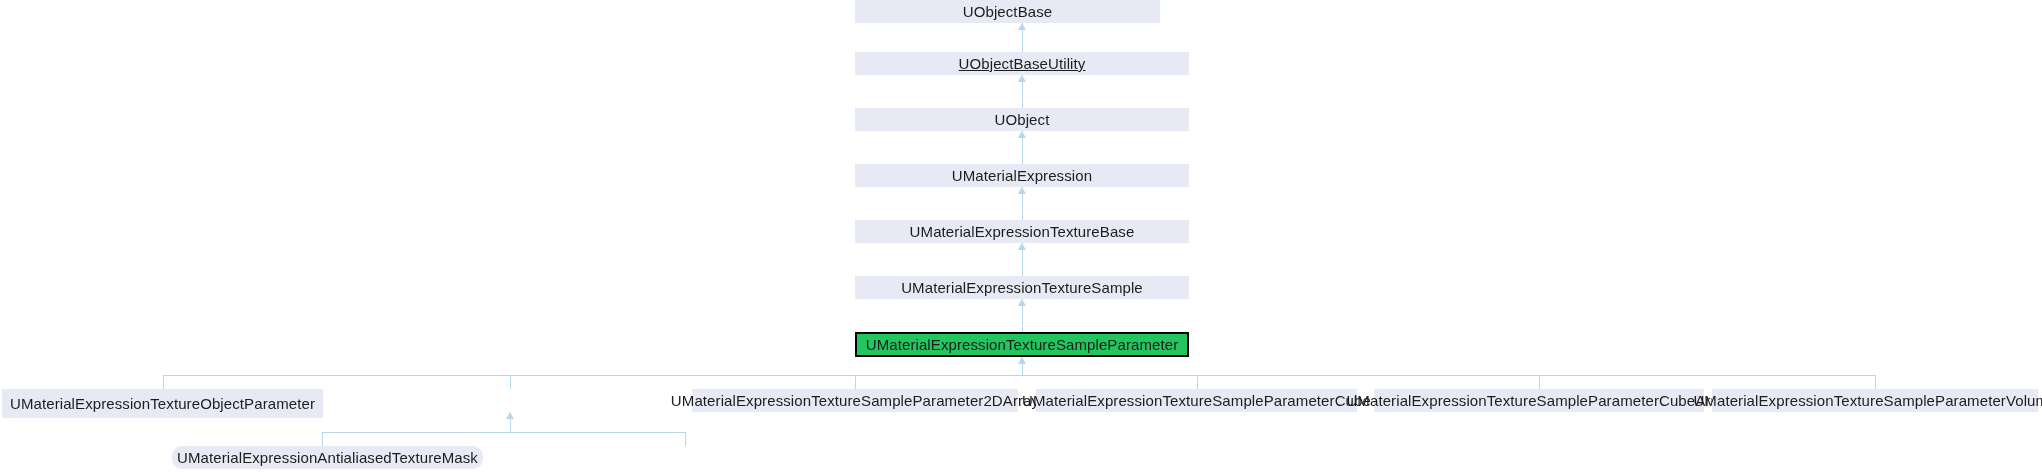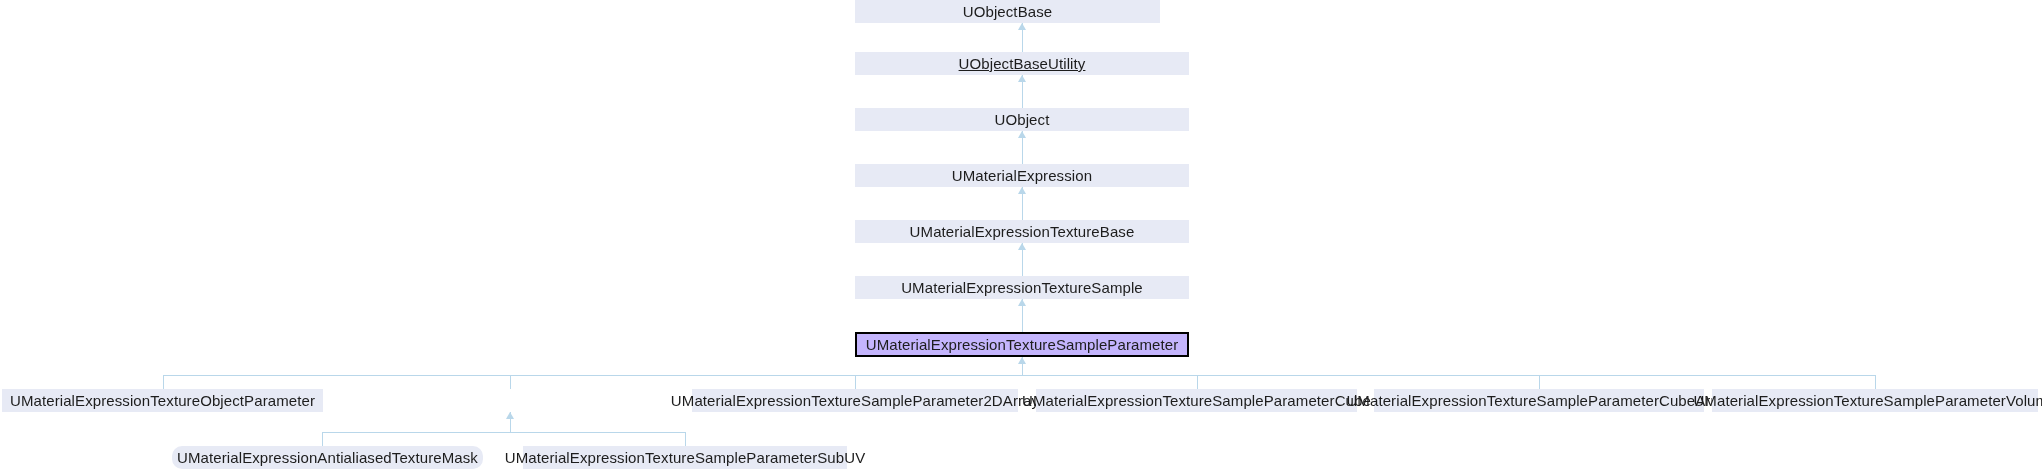--- a/index.html
+++ b/index.html
@@ -29,21 +29,21 @@
     line-height: 1;
     display: flex;
     align-items: center;
     justify-content: center;
     white-space: nowrap;
     letter-spacing: 0.1px;
     cursor: pointer;
   }
   .node.current {
     border: 2px solid #000000;
-    background: #c4b5fd;
+    background: #22c55e;
   }
   .edge-v {
     position: absolute;
     width: 1px;
     background: #b9d7ea;
     pointer-events: none;
   }
   .edge-h {
     position: absolute;
     height: 1px;
@@ -90,20 +90,19 @@
     <div class="arrow-up" style="left: 506px; top: 412px;"></div>
     <div class="edge-v" style="left: 322px; top: 432px; height: 14px;"></div>
     <div class="edge-v" style="left: 685px; top: 432px; height: 14px;"></div>
     <div class="node" title="UObjectBase" style="left: 855px; top: 0px; width: 305px; height: 23px;">UObjectBase</div>
     <div class="node" title="UObjectBaseUtility" style="left: 855px; top: 52px; width: 334px; height: 23px; text-decoration: underline;">UObjectBaseUtility</div>
     <div class="node" title="UMaterialExpression" style="left: 855px; top: 164px; width: 334px; height: 23px;">UMaterialExpression</div>
     <div class="node" title="UObject" style="left: 855px; top: 108px; width: 334px; height: 23px;">UObject</div>
     <div class="node" title="UMaterialExpressionTextureBase" style="left: 855px; top: 220px; width: 334px; height: 23px;">UMaterialExpressionTextureBase</div>
     <div class="node" title="UMaterialExpressionTextureSample" style="left: 855px; top: 276px; width: 334px; height: 23px;">UMaterialExpressionTextureSample</div>
     <div class="node current" title="UMaterialExpressionTextureSampleParameter" style="left: 855px; top: 332px; width: 334px; height: 25px;">UMaterialExpressionTextureSampleParameter</div>
-    <div class="node" title="UMaterialExpressionTextureObjectParameter" style="left: 2px; top: 389px; width: 321px; height: 23px;">UMaterialExpressionTextureObjectParameter</div>
+    <div class="node" title="UMaterialExpressionTextureObjectParameter" style="left: 2px; top: 389px; width: 321px; height: 29px;">UMaterialExpressionTextureObjectParameter</div>
     <div class="node" title="UMaterialExpressionTextureSampleParameter2DArray" style="left: 692px; top: 389px; width: 326px; height: 23px;">UMaterialExpressionTextureSampleParameter2DArray</div>
     <div class="node" title="UMaterialExpressionTextureSampleParameterCube" style="left: 1036px; top: 389px; width: 321px; height: 23px;">UMaterialExpressionTextureSampleParameterCube</div>
     <div class="node" title="UMaterialExpressionTextureSampleParameterCubeArray" style="left: 1374px; top: 389px; width: 330px; height: 23px;">UMaterialExpressionTextureSampleParameterCubeArray</div>
     <div class="node" title="UMaterialExpressionTextureSampleParameterVolume" style="left: 1712px; top: 389px; width: 326px; height: 23px;">UMaterialExpressionTextureSampleParameterVolume</div>
     <div class="node" title="UMaterialExpressionAntialiasedTextureMask" style="left: 172px; top: 446px; width: 311px; height: 23px; border-radius: 10px;">UMaterialExpressionAntialiasedTextureMask</div>
-    <div class="node" title="UMaterialExpressionTextureSampleParameterSubUV" style="left: 523px; top: 446px; width: 324px; height: 23px;">UMaterialExpressionTextureSampleParameterSubUV</div>
   </div>
 
 </body></html>

